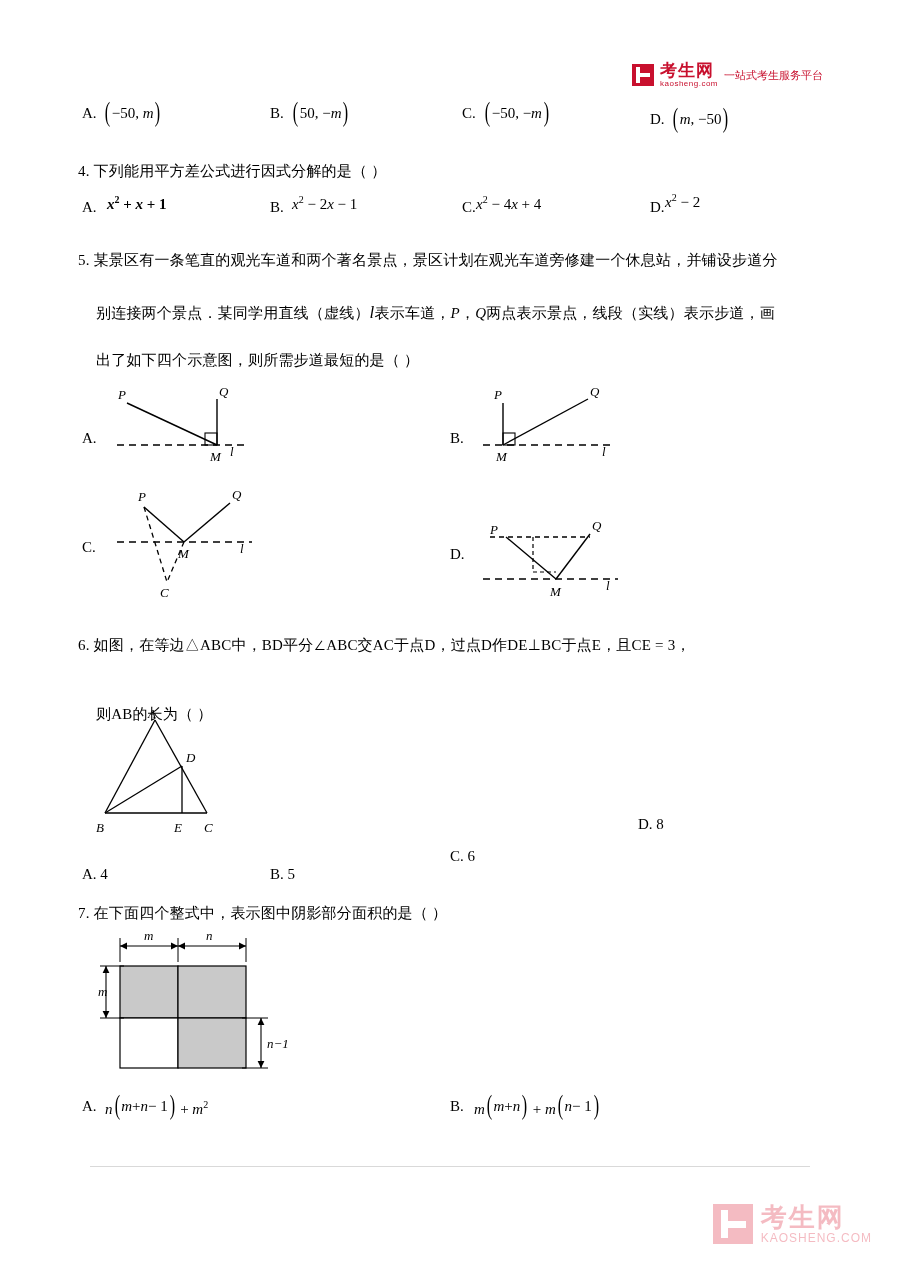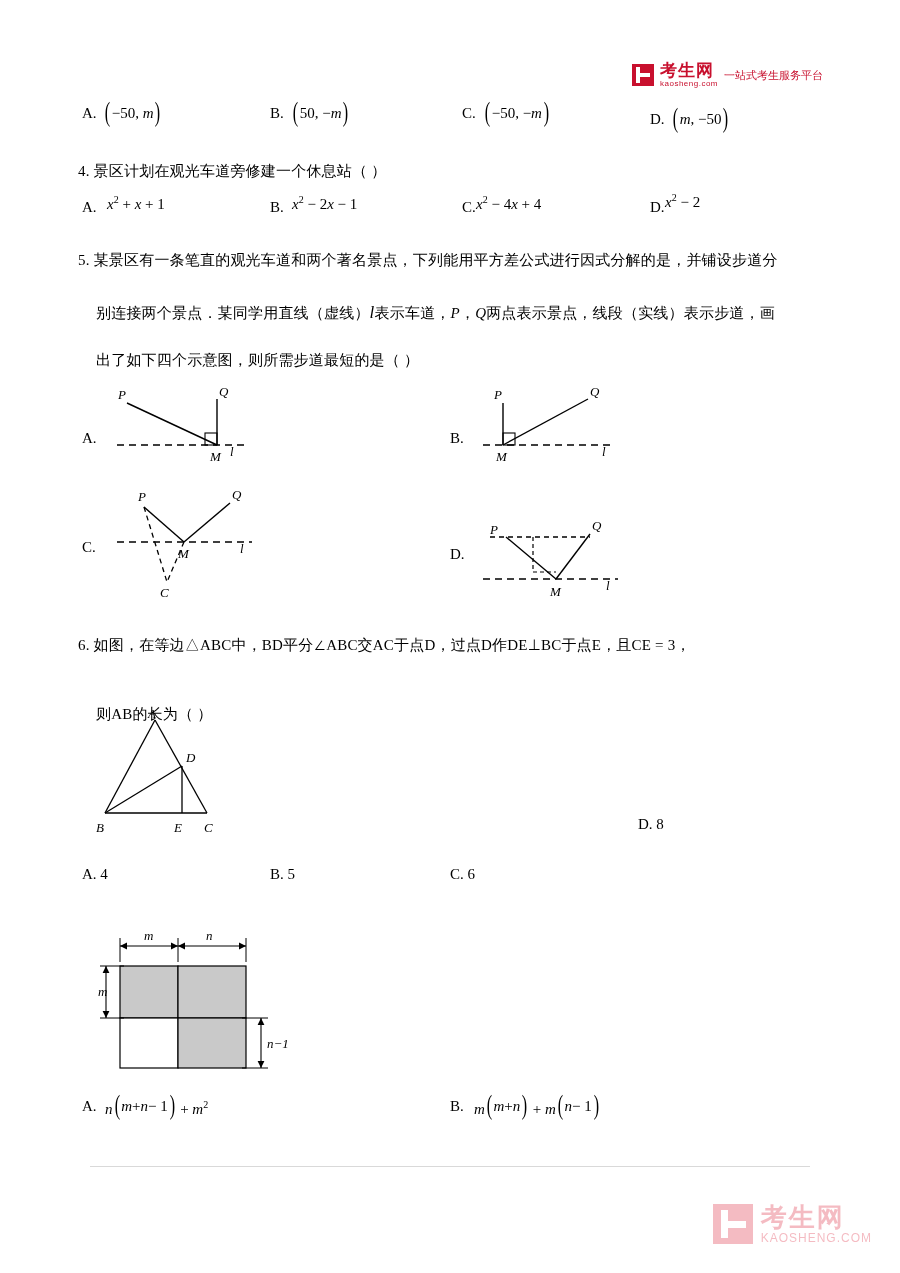--- a/index.html
+++ b/index.html
@@ -233,46 +233,46 @@
     <span class="big-paren-wrap">
         <span class="bp">(</span>
         <span class="mathy">m</span>
         <span class="up">,&nbsp;−50</span>
         <span class="bp">)</span>
       </span>
   </div>
 
   <div class="q-text" style="left:78px; top:156px;">
     <span>4.</span>
-    <span>景区计划在观光车道旁修建一个休息站（      ）</span>
+    <span>下列能用平方差公式进行因式分解的是（      ）</span>
   </div>
 
   <div class="opt-label" style="left:82px; top:199px;">A.</div>
-  <div style="position:absolute; left:107px; top:194px; font-size:15px;">
+  <div style="position:absolute; left:107px; top:194px; font-size:15px;font-weight:bold;">
     <span class="mathy">x</span><sup class="ex">2</sup><span class="up"> + </span><span class="mathy">x</span><span class="up"> + 1</span>
   </div>
 
   <div class="opt-label" style="left:270px; top:199px;">B.</div>
   <div style="position:absolute; left:292px; top:194px; font-size:15px;">
     <span class="mathy">x</span><sup class="ex">2</sup><span class="up"> − 2</span><span class="mathy">x</span><span class="up"> − 1</span>
   </div>
 
   <div class="opt-label" style="left:462px; top:199px;">C.</div>
   <div style="position:absolute; left:476px; top:194px; font-size:15px;">
     <span class="mathy">x</span><sup class="ex">2</sup><span class="up"> − 4</span><span class="mathy">x</span><span class="up"> + 4</span>
   </div>
 
   <div class="opt-label" style="left:650px; top:199px;">D.</div>
   <div style="position:absolute; left:665px; top:192px; font-size:15px;">
     <span class="mathy">x</span><sup class="ex">2</sup><span class="up"> − 2</span>
   </div>
 
   <div class="q-text" style="left:78px; top:245px; width:760px;">
     <span>5.</span>
-    <span>某景区有一条笔直的观光车道和两个著名景点，下列能用平方差公式进行因式分解的是，并铺设步道分</span>
+    <span>某景区有一条笔直的观光车道和两个著名景点，景区计划在观光车道旁修建一个休息站，并铺设步道分</span>
   </div>
 
   <div class="q-text" style="left:96px; top:298px; width:760px;">
     <span>别连接两个景点．某同学用直线（虚线）</span><span class="mathy" style="font-size:17px;">l</span><span>表示车道，</span><span class="mathy">P</span><span>，</span><span class="mathy">Q</span><span>两点表示景点，线段（实线）表示步道，画</span>
   </div>
 
   <div class="q-text" style="left:96px; top:345px; width:760px;">出了如下四个示意图，则所需步道最短的是（      ）</div>
 
   <div class="opt-label" style="left:82px; top:430px;">A.</div>
   <div class="fig" style="left:112px; top:385px;">
@@ -359,29 +359,33 @@
   </div>
 
   <div class="opt-label" style="left:82px; top:866px;text-align:right;">
     <span>A.</span>
     <span>4</span>
   </div>
   <div class="opt-label" style="left:270px; top:866px;text-align:center;">
     <span>B.</span>
     <span>5</span>
   </div>
-  <div class="opt-label" style="left:450px; top:866px;">
+  <div class="opt-label" style="left:450px; top:848px;">
     <span>C.</span>
     <span>6</span>
   </div>
   <div class="opt-label" style="left:638px; top:816px;">
     <span>D.</span>
     <span>8</span>
   </div>
 
+  <div class="q-text" style="left:78px; top:898px;">
+    <span>7.</span>
+    <span>在下面四个整式中，表示图中阴影部分面积的是（      ）</span>
+  </div>
 
   <div class="fig" style="left:98px; top:928px;">
     <svg width="215" height="145" viewBox="0 0 215 145">
 
       <rect x="22" y="38" width="58" height="52" fill="#c9c9c9" stroke="#000" stroke-width="1.2"></rect>
       <rect x="80" y="38" width="68" height="52" fill="#c9c9c9" stroke="#000" stroke-width="1.2"></rect>
       <rect x="22" y="90" width="58" height="50" fill="#ffffff" stroke="#000" stroke-width="1.2"></rect>
       <rect x="80" y="90" width="68" height="50" fill="#c9c9c9" stroke="#000" stroke-width="1.2"></rect>
 
       <line x1="22" y1="18" x2="80" y2="18" stroke="#000" stroke-width="1.1"></line>

